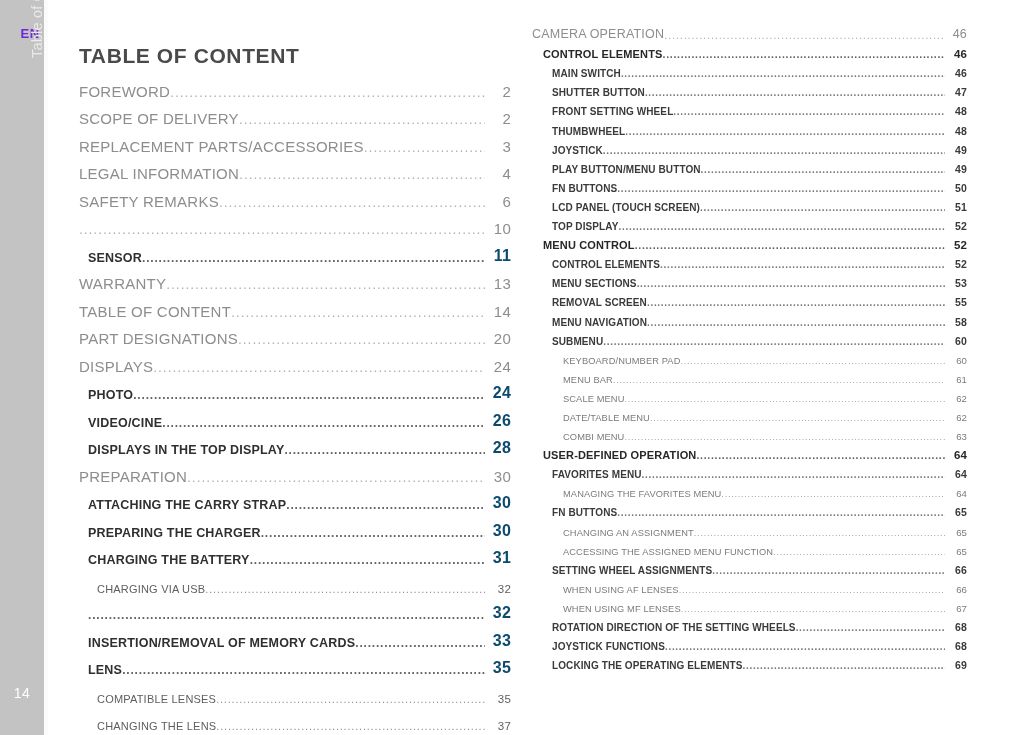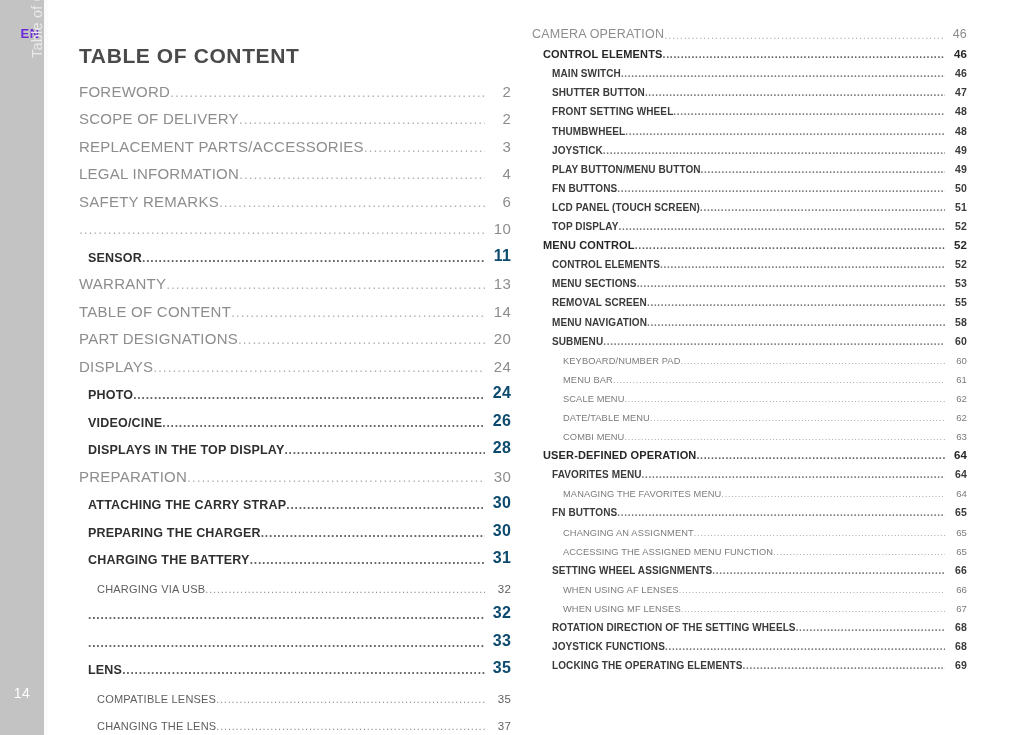--- a/index.html
+++ b/index.html
@@ -310,20 +310,21 @@
     <div class="toc-row lvl3">
       <span class="toc-label">CHARGING VIA USB</span>
       <span class="toc-leader">..................................................................................................................................................</span>
       <span class="toc-page">32</span>
     </div>
     <div class="toc-row lvl2">
       <span class="toc-leader">..................................................................................................................................................</span>
       <span class="toc-page">32</span>
     </div>
     <div class="toc-row lvl2">
+      <span class="toc-label">INSERTION/REMOVAL OF MEMORY CARDS</span>
       <span class="toc-leader">..................................................................................................................................................</span>
       <span class="toc-page">33</span>
     </div>
     <div class="toc-row lvl2">
       <span class="toc-label">LENS</span>
       <span class="toc-leader">..................................................................................................................................................</span>
       <span class="toc-page">35</span>
     </div>
     <div class="toc-row lvl3">
       <span class="toc-label">COMPATIBLE LENSES</span>

